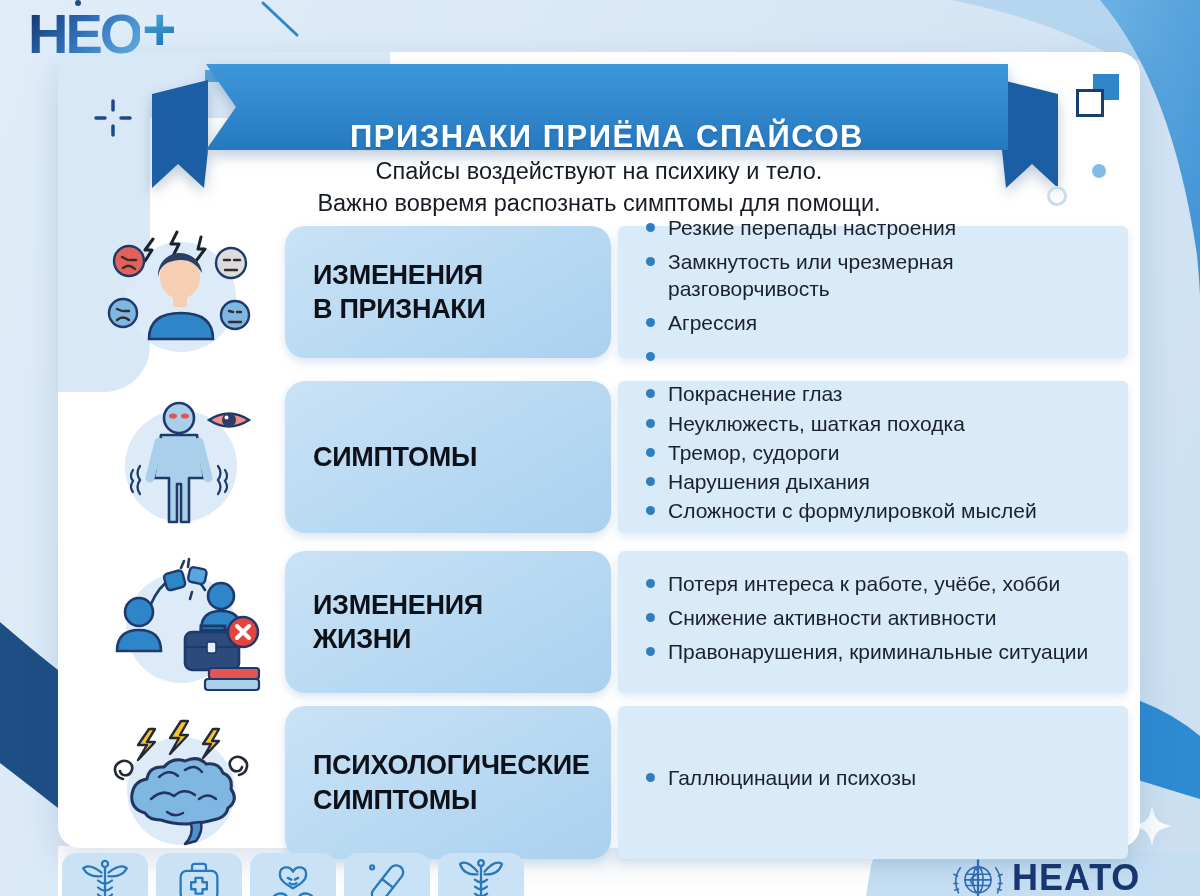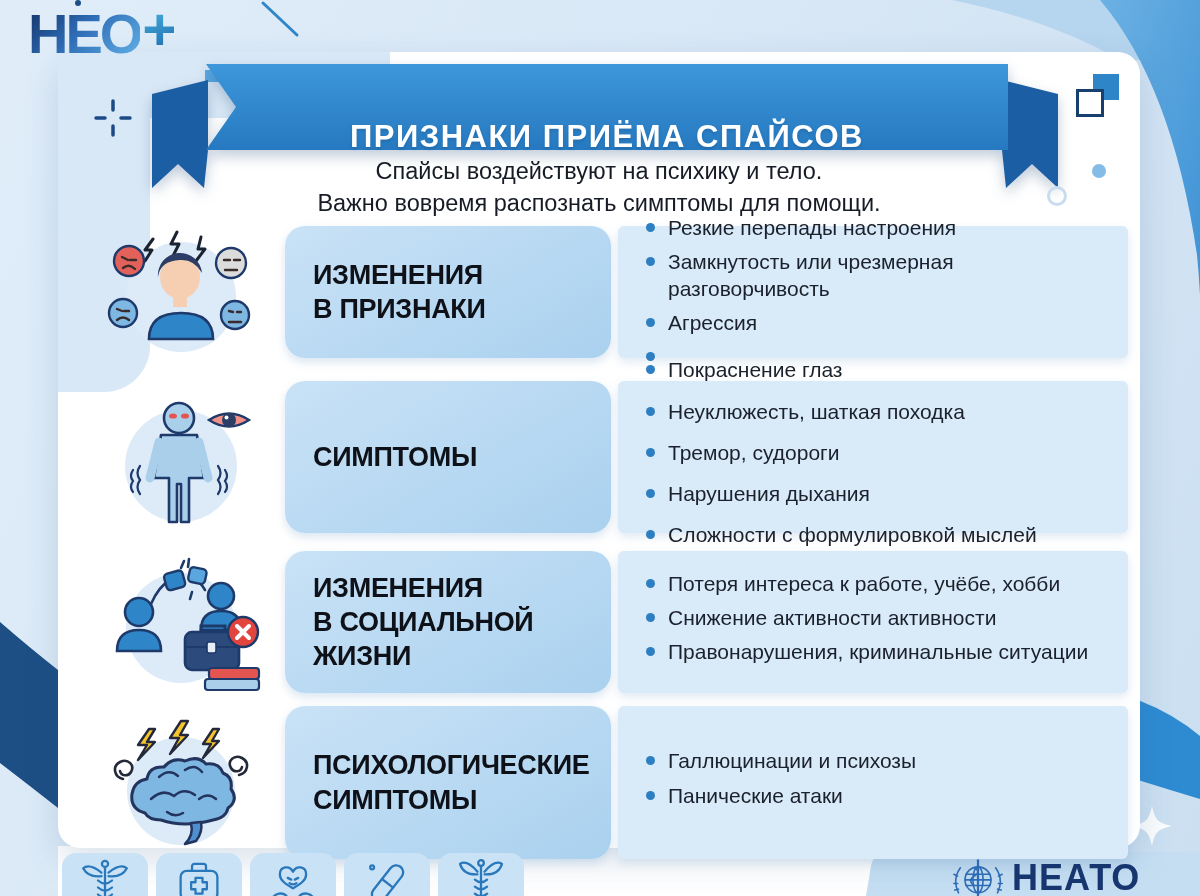--- a/index.html
+++ b/index.html
@@ -62,21 +62,21 @@
   .title-card{position:absolute;left:285px;top:0;width:326px;height:100%;
               background:linear-gradient(150deg,#c9e2f6 0%,#aad1ef 100%);
               border-radius:20px;display:flex;flex-direction:column;justify-content:center;
               padding-left:28px;box-sizing:border-box;box-shadow:0 4px 10px rgba(120,160,205,.28);}
   .title-card span{display:block;font-size:27px;font-weight:800;line-height:1.26;
                    color:#0e1118;letter-spacing:-0.3px;}
   .bullet-card{position:absolute;left:618px;top:0;width:510px;height:100%;background:#d9eaf8;
                border-radius:6px;box-sizing:border-box;padding:6px 14px 14px 28px;
                display:flex;align-items:center;box-shadow:0 4px 10px rgba(120,160,205,.22);}
   .bullet-card ul{list-style:none;margin:0;padding:0;display:flex;flex-direction:column;gap:8px;width:100%;}
-  .row.r2 .bullet-card ul{gap:15px;justify-content:center;}
+  .row.r2 .bullet-card ul{gap:3px;justify-content:center;}
   .bullet-card li{display:flex;align-items:flex-start;font-size:21px;font-weight:500;
                   color:#1b212c;line-height:1.25;}
   .bdot{flex:0 0 9px;width:9px;height:9px;border-radius:50%;background:#2d7fc1;margin:8px 13px 0 0;}
 
   
   .fbox{position:absolute;top:853px;width:86px;height:43px;background:#c9e2f6;
         border-radius:14px 14px 0 0;z-index:6;overflow:hidden;display:flex;justify-content:center;}
   .fbox svg{margin-top:3px;}
   .who{position:absolute;left:952px;top:856px;z-index:6;display:flex;align-items:center;gap:8px;}
   .who-text{font-size:36px;font-weight:800;color:#17356f;letter-spacing:1px;line-height:44px;}
@@ -290,21 +290,20 @@
         <g stroke="#ffffff" stroke-width="4" stroke-linecap="round">
           <path d="M144,74 l12,12"></path>
             <path d="M156,74 l-12,12"></path>
         </g>
         <rect x="116" y="116" width="50" height="11" rx="3" fill="#e25550" stroke="#1d3a6b" stroke-width="2.2"></rect>
         <rect x="112" y="127" width="54" height="11" rx="3" fill="#a9cfea" stroke="#1d3a6b" stroke-width="2.2"></rect>
       </svg>
     </div>
     <div class="title-card">
       <span>ИЗМЕНЕНИЯ</span>
-      <span>В СОЦИАЛЬНОЙ</span>
       <span>ЖИЗНИ</span>
     </div>
     <div class="bullet-card">
       <ul>
         <li>
             <span class="bdot"></span>
             <span>Потеря интереса к работе, учёбе, хобби</span>
           </li>
         <li>
             <span class="bdot"></span>
@@ -344,24 +343,20 @@
     </div>
     <div class="title-card">
       <span>ПСИХОЛОГИЧЕСКИЕ</span>
       <span>СИМПТОМЫ</span>
     </div>
     <div class="bullet-card">
       <ul>
         <li>
             <span class="bdot"></span>
             <span>Галлюцинации и психозы</span>
-          </li>
-        <li>
-            <span class="bdot"></span>
-            <span>Панические атаки</span>
           </li>
       </ul>
     </div>
   </div>
 
   <div class="fbox" style="left:62px">
     <svg width="60" height="56" viewBox="0 0 64 64">
       <g stroke="#2878bb" stroke-width="2.6" fill="none" stroke-linecap="round" stroke-linejoin="round">
         <circle cx="32" cy="9" r="3.5"></circle>
           <path d="M32,14 V58"></path>

